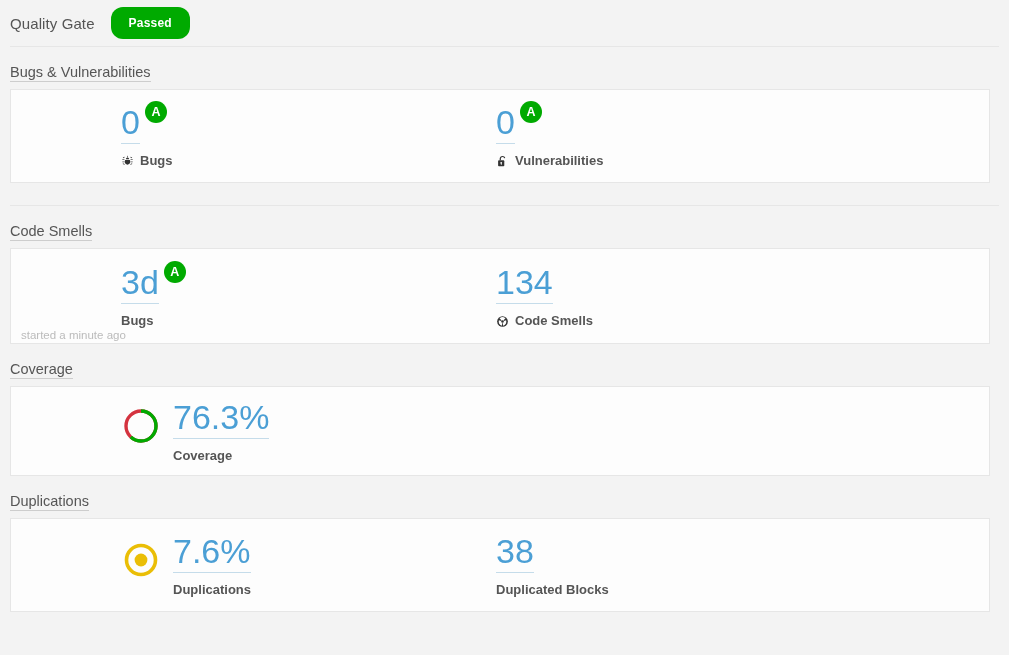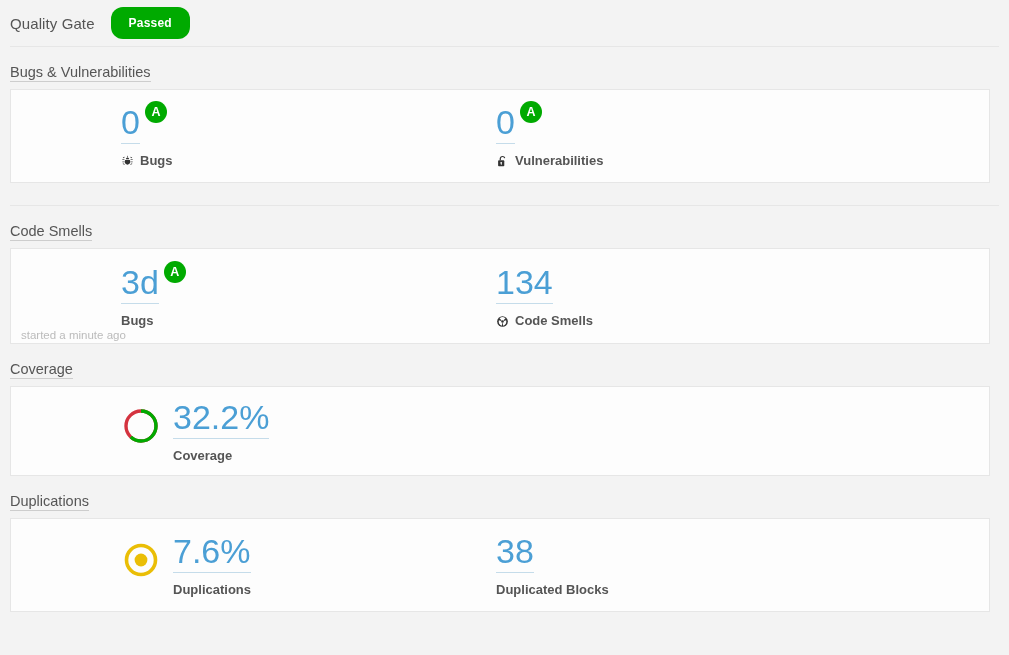--- a/index.html
+++ b/index.html
@@ -281,21 +281,21 @@
 
         <div class="measure">
           <span class="leading-icon">
             <svg width="40" height="40" viewBox="0 0 40 40">
               <circle cx="20" cy="20" r="15" fill="none" stroke="#d4333f" stroke-width="3.4"></circle>
               <circle cx="20" cy="20" r="15" fill="none" stroke="#00aa00" stroke-width="3.4" stroke-dasharray="57.96 36.27" transform="rotate(-90 20 20)"></circle>
             </svg>
           </span>
           <div class="measure-body">
             <div class="value-line">
-              <span class="value">32.2%</span>
+              <span class="value">76.3%</span>
             </div>
             <div class="metric-label">
               <span>Coverage</span>
             </div>
           </div>
         </div>
 
 
       </div>
     </div>

